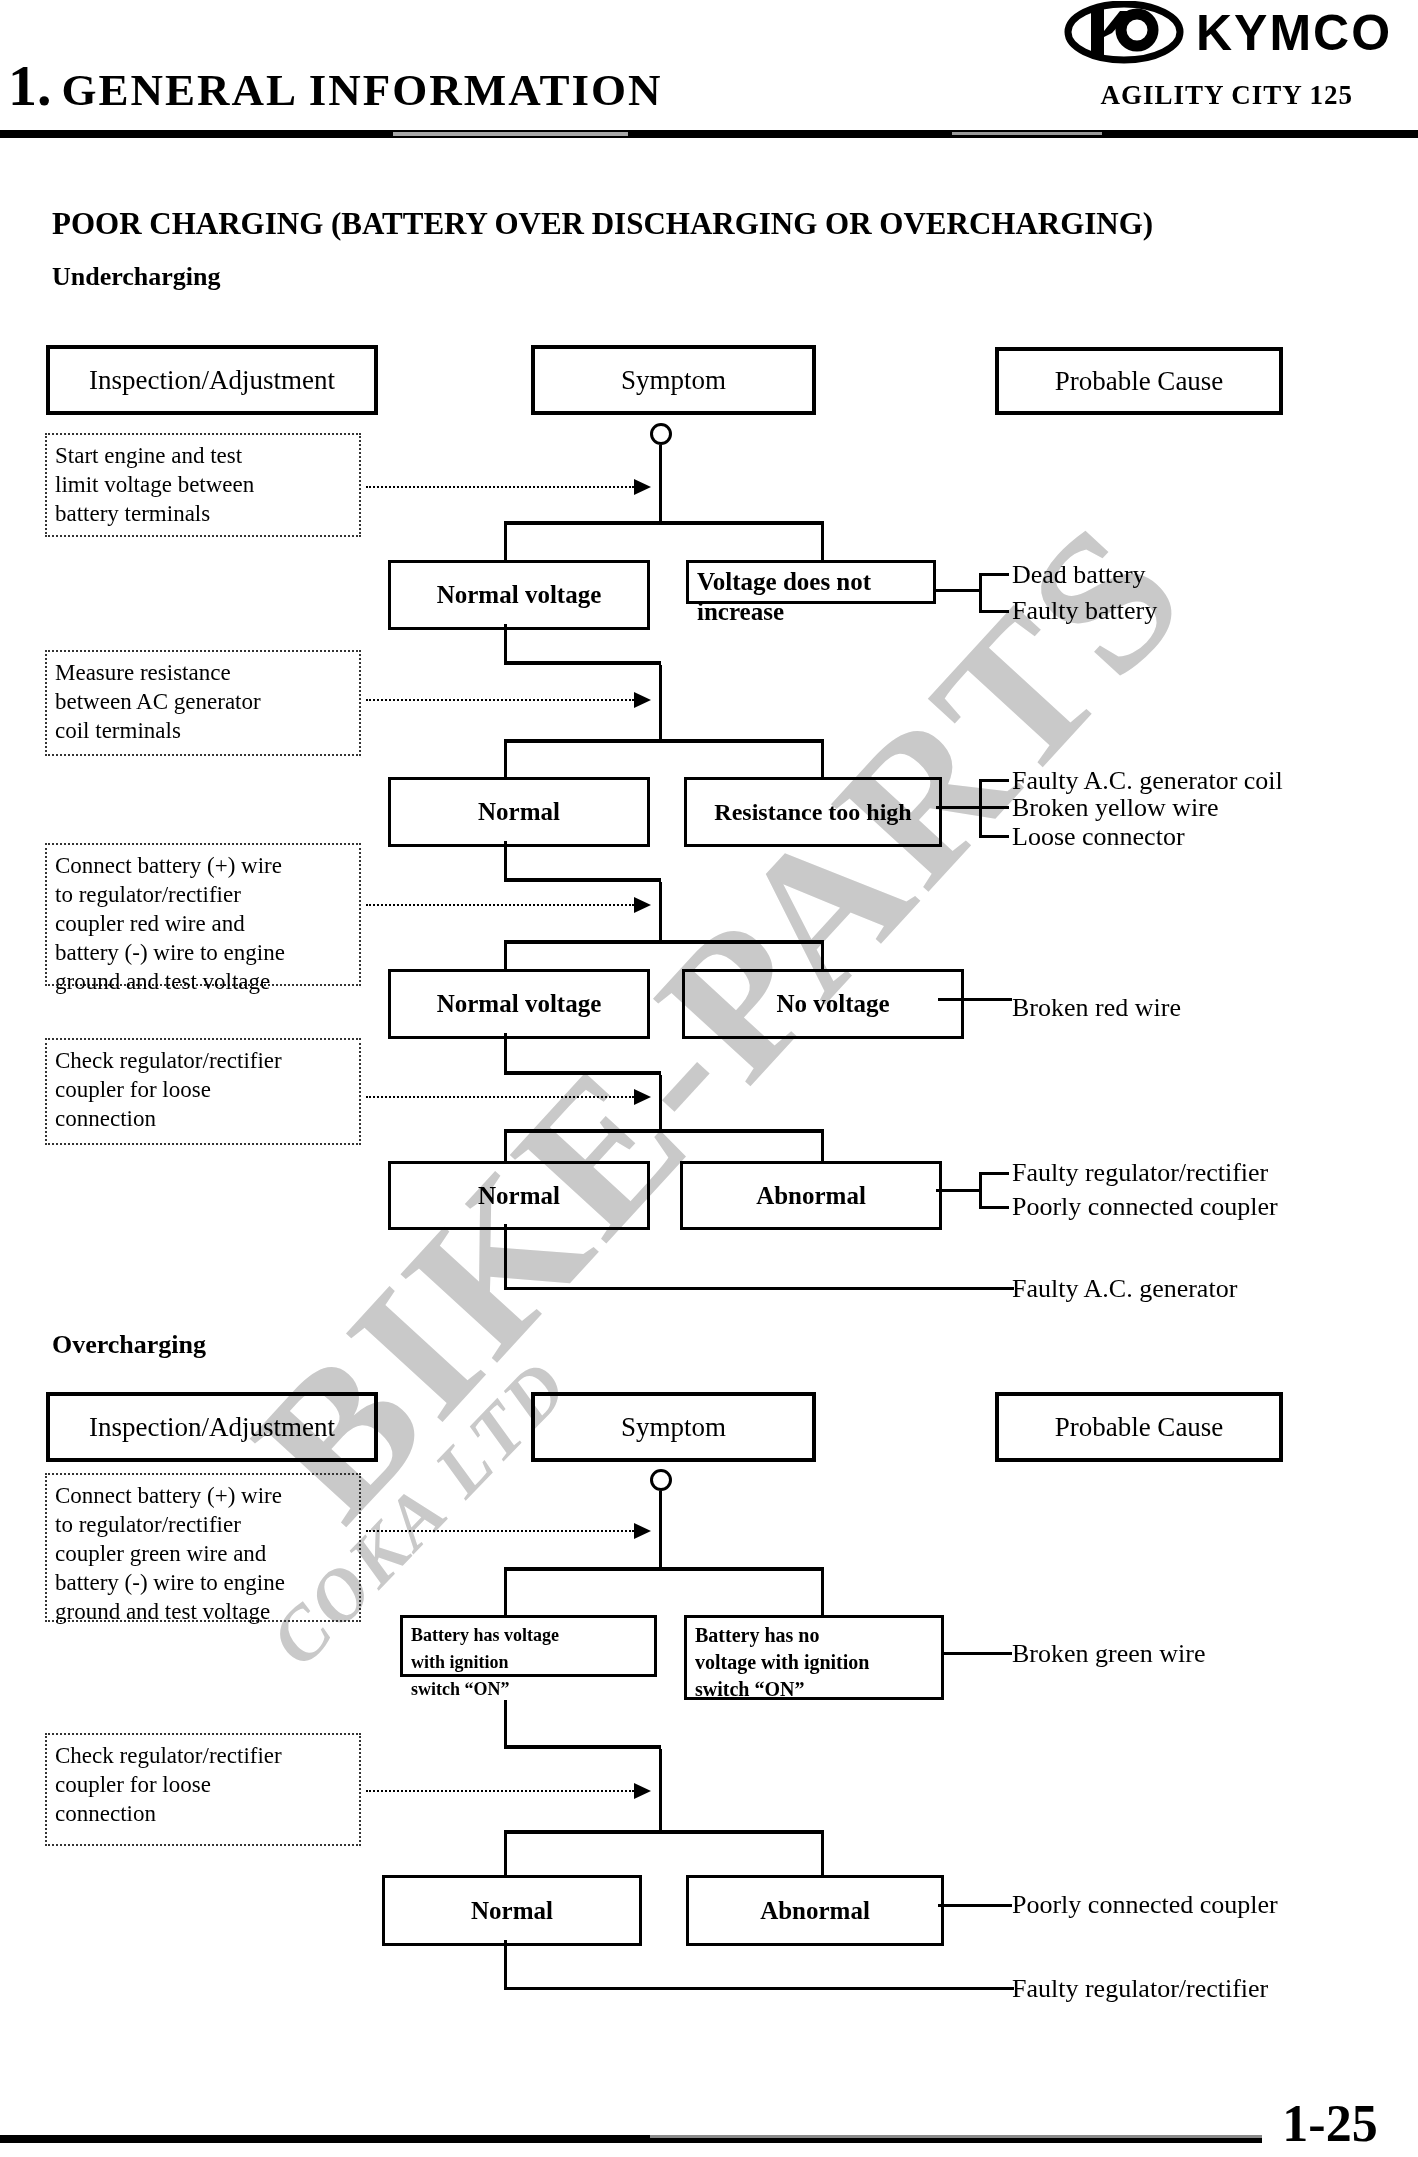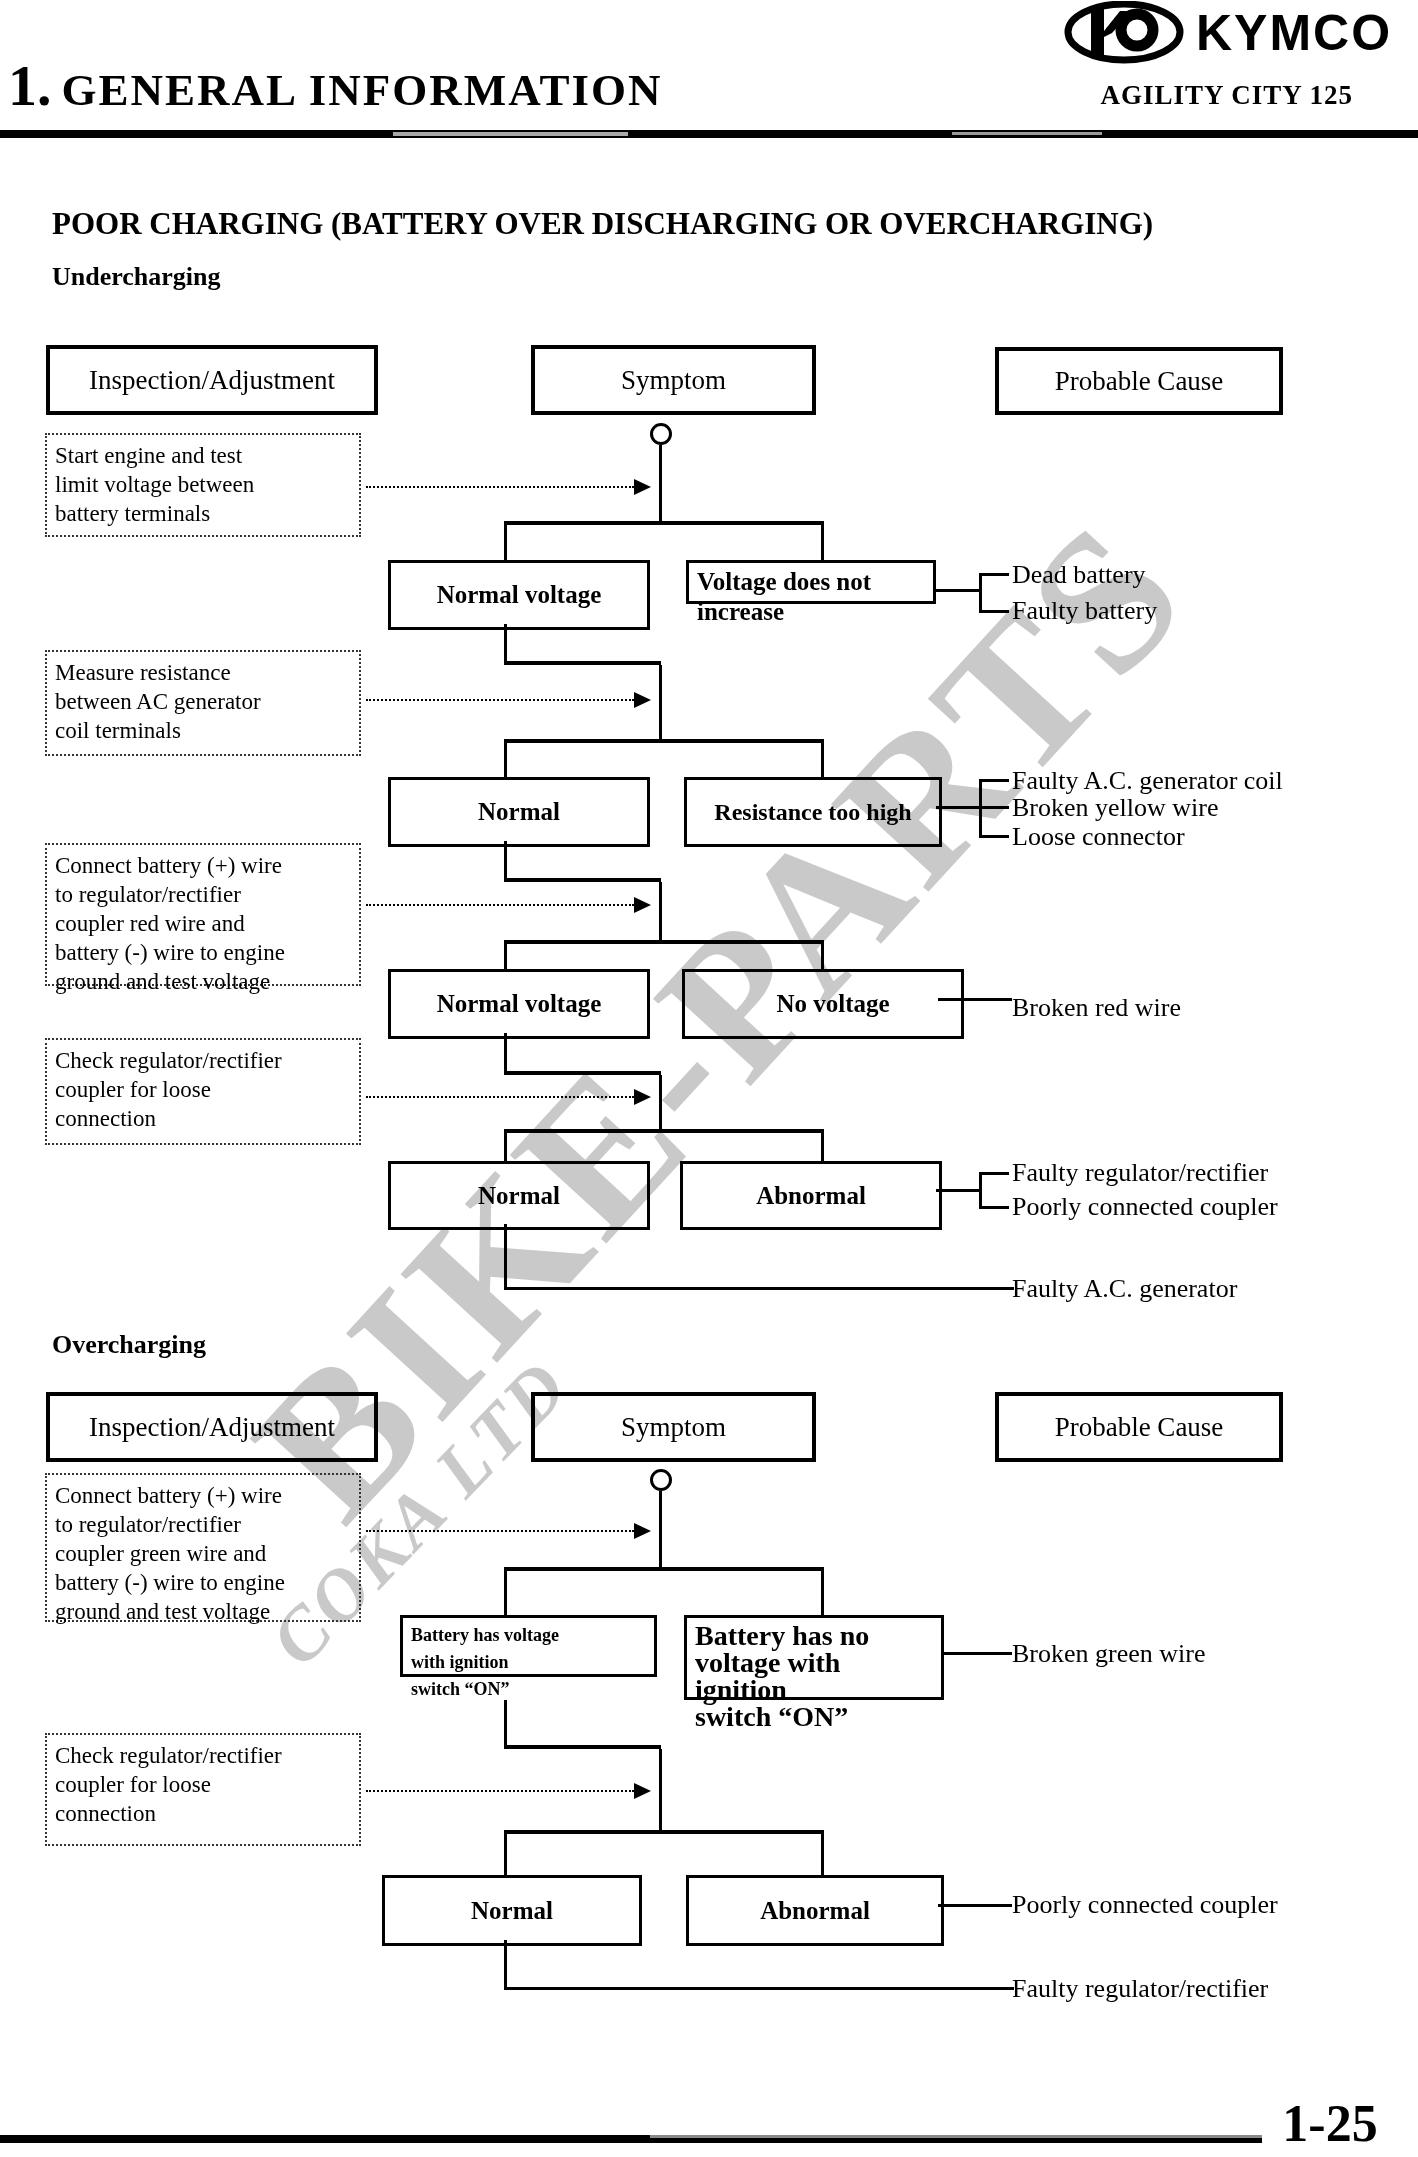--- a/index.html
+++ b/index.html
@@ -220,21 +220,21 @@
 
   <div class="circle" style="left:650px;top:1469px;"></div>
   <div class="ln" style="left:659px;top:1491px;width:3px;height:76px;"></div>
 
   <div class="ln" style="left:504px;top:1567px;width:320px;height:4px;"></div>
   <div class="ln" style="left:504px;top:1571px;width:3px;height:44px;"></div>
   <div class="ln" style="left:821px;top:1571px;width:3px;height:44px;"></div>
   <div class="abs fbox ml" style="left:388px;top:1615px;width:257px;height:62px;font-size:18px;line-height:27px;margin-left:12px;">Battery has voltage
 with ignition
 switch “ON”</div>
-  <div class="abs fbox ml" style="left:684px;top:1615px;width:260px;height:85px;font-size:28px;line-height:27px;">Battery has no
+  <div class="abs fbox ml" style="left:684px;top:1615px;width:260px;height:85px;font-size:20px;line-height:27px;">Battery has no
 voltage with ignition
 switch “ON”</div>
   <div class="ln" style="left:944px;top:1652px;width:68px;height:3px;"></div>
   <div class="cause" style="left:1012px;top:1639px;">Broken green wire</div>
 
   <div class="ln" style="left:504px;top:1700px;width:3px;height:49px;"></div>
   <div class="ln" style="left:504px;top:1745px;width:157px;height:4px;"></div>
   <div class="ln" style="left:659px;top:1749px;width:3px;height:83px;"></div>
 
   <div class="ln" style="left:504px;top:1830px;width:320px;height:4px;"></div>

